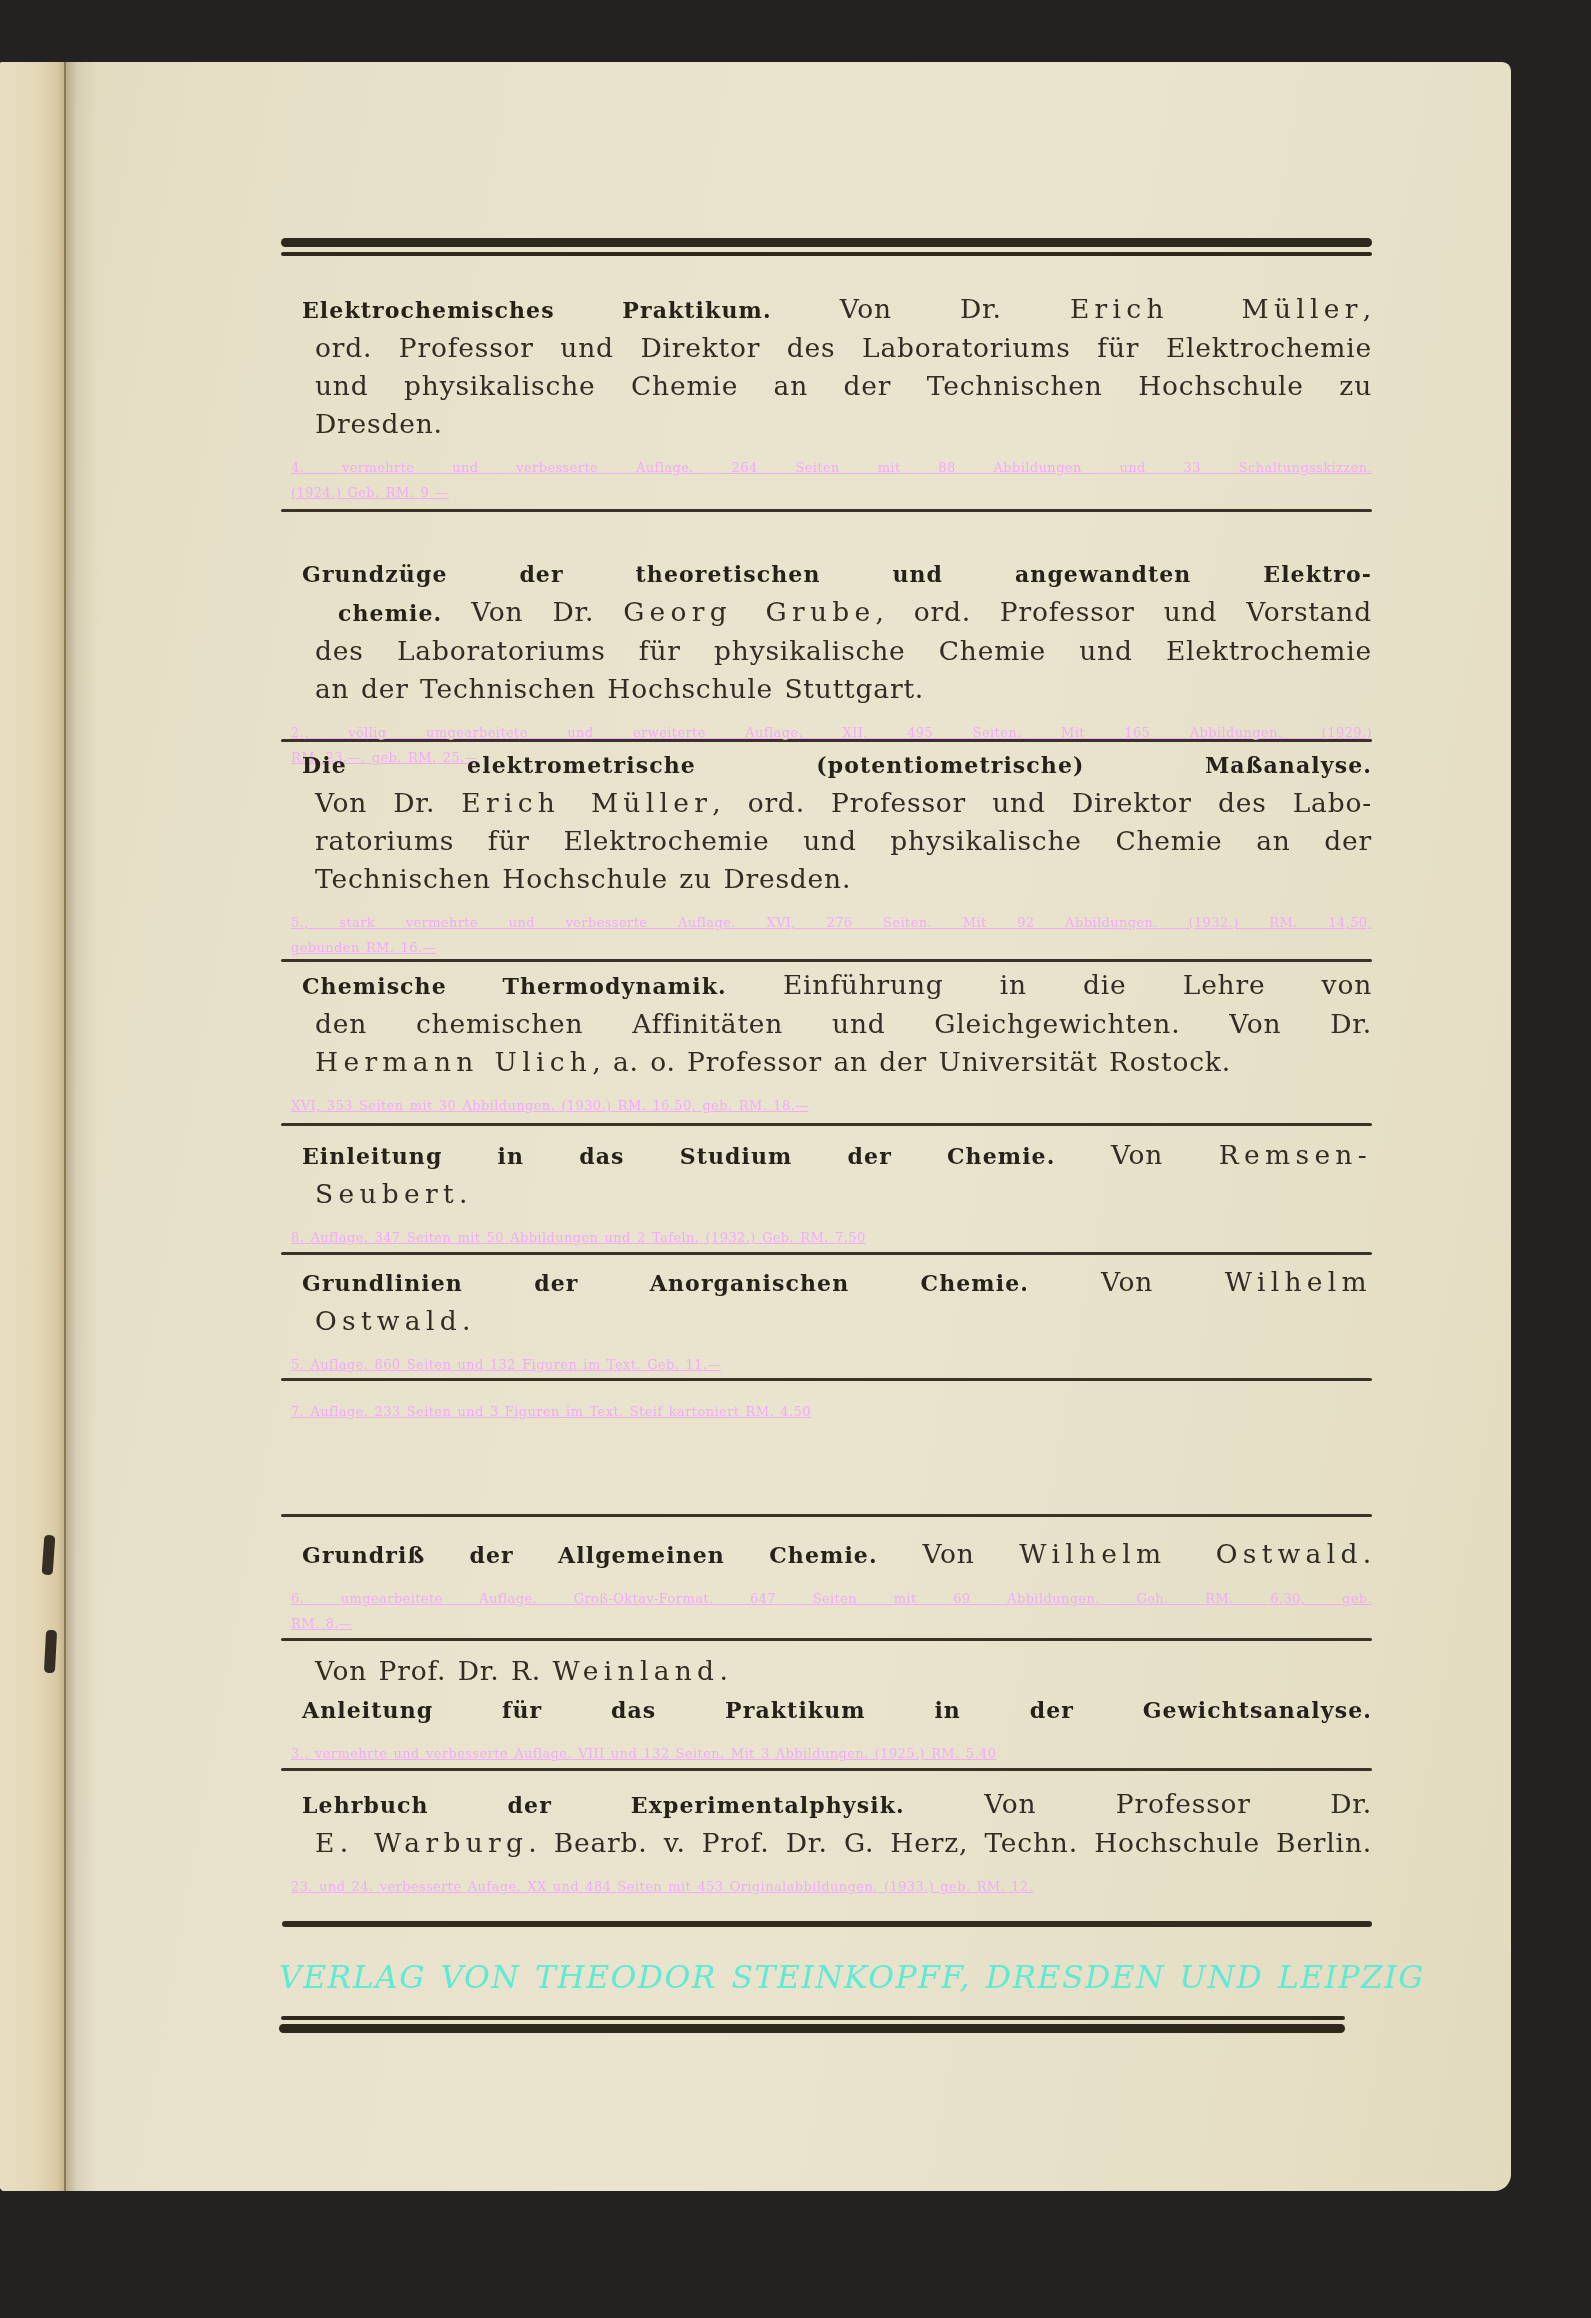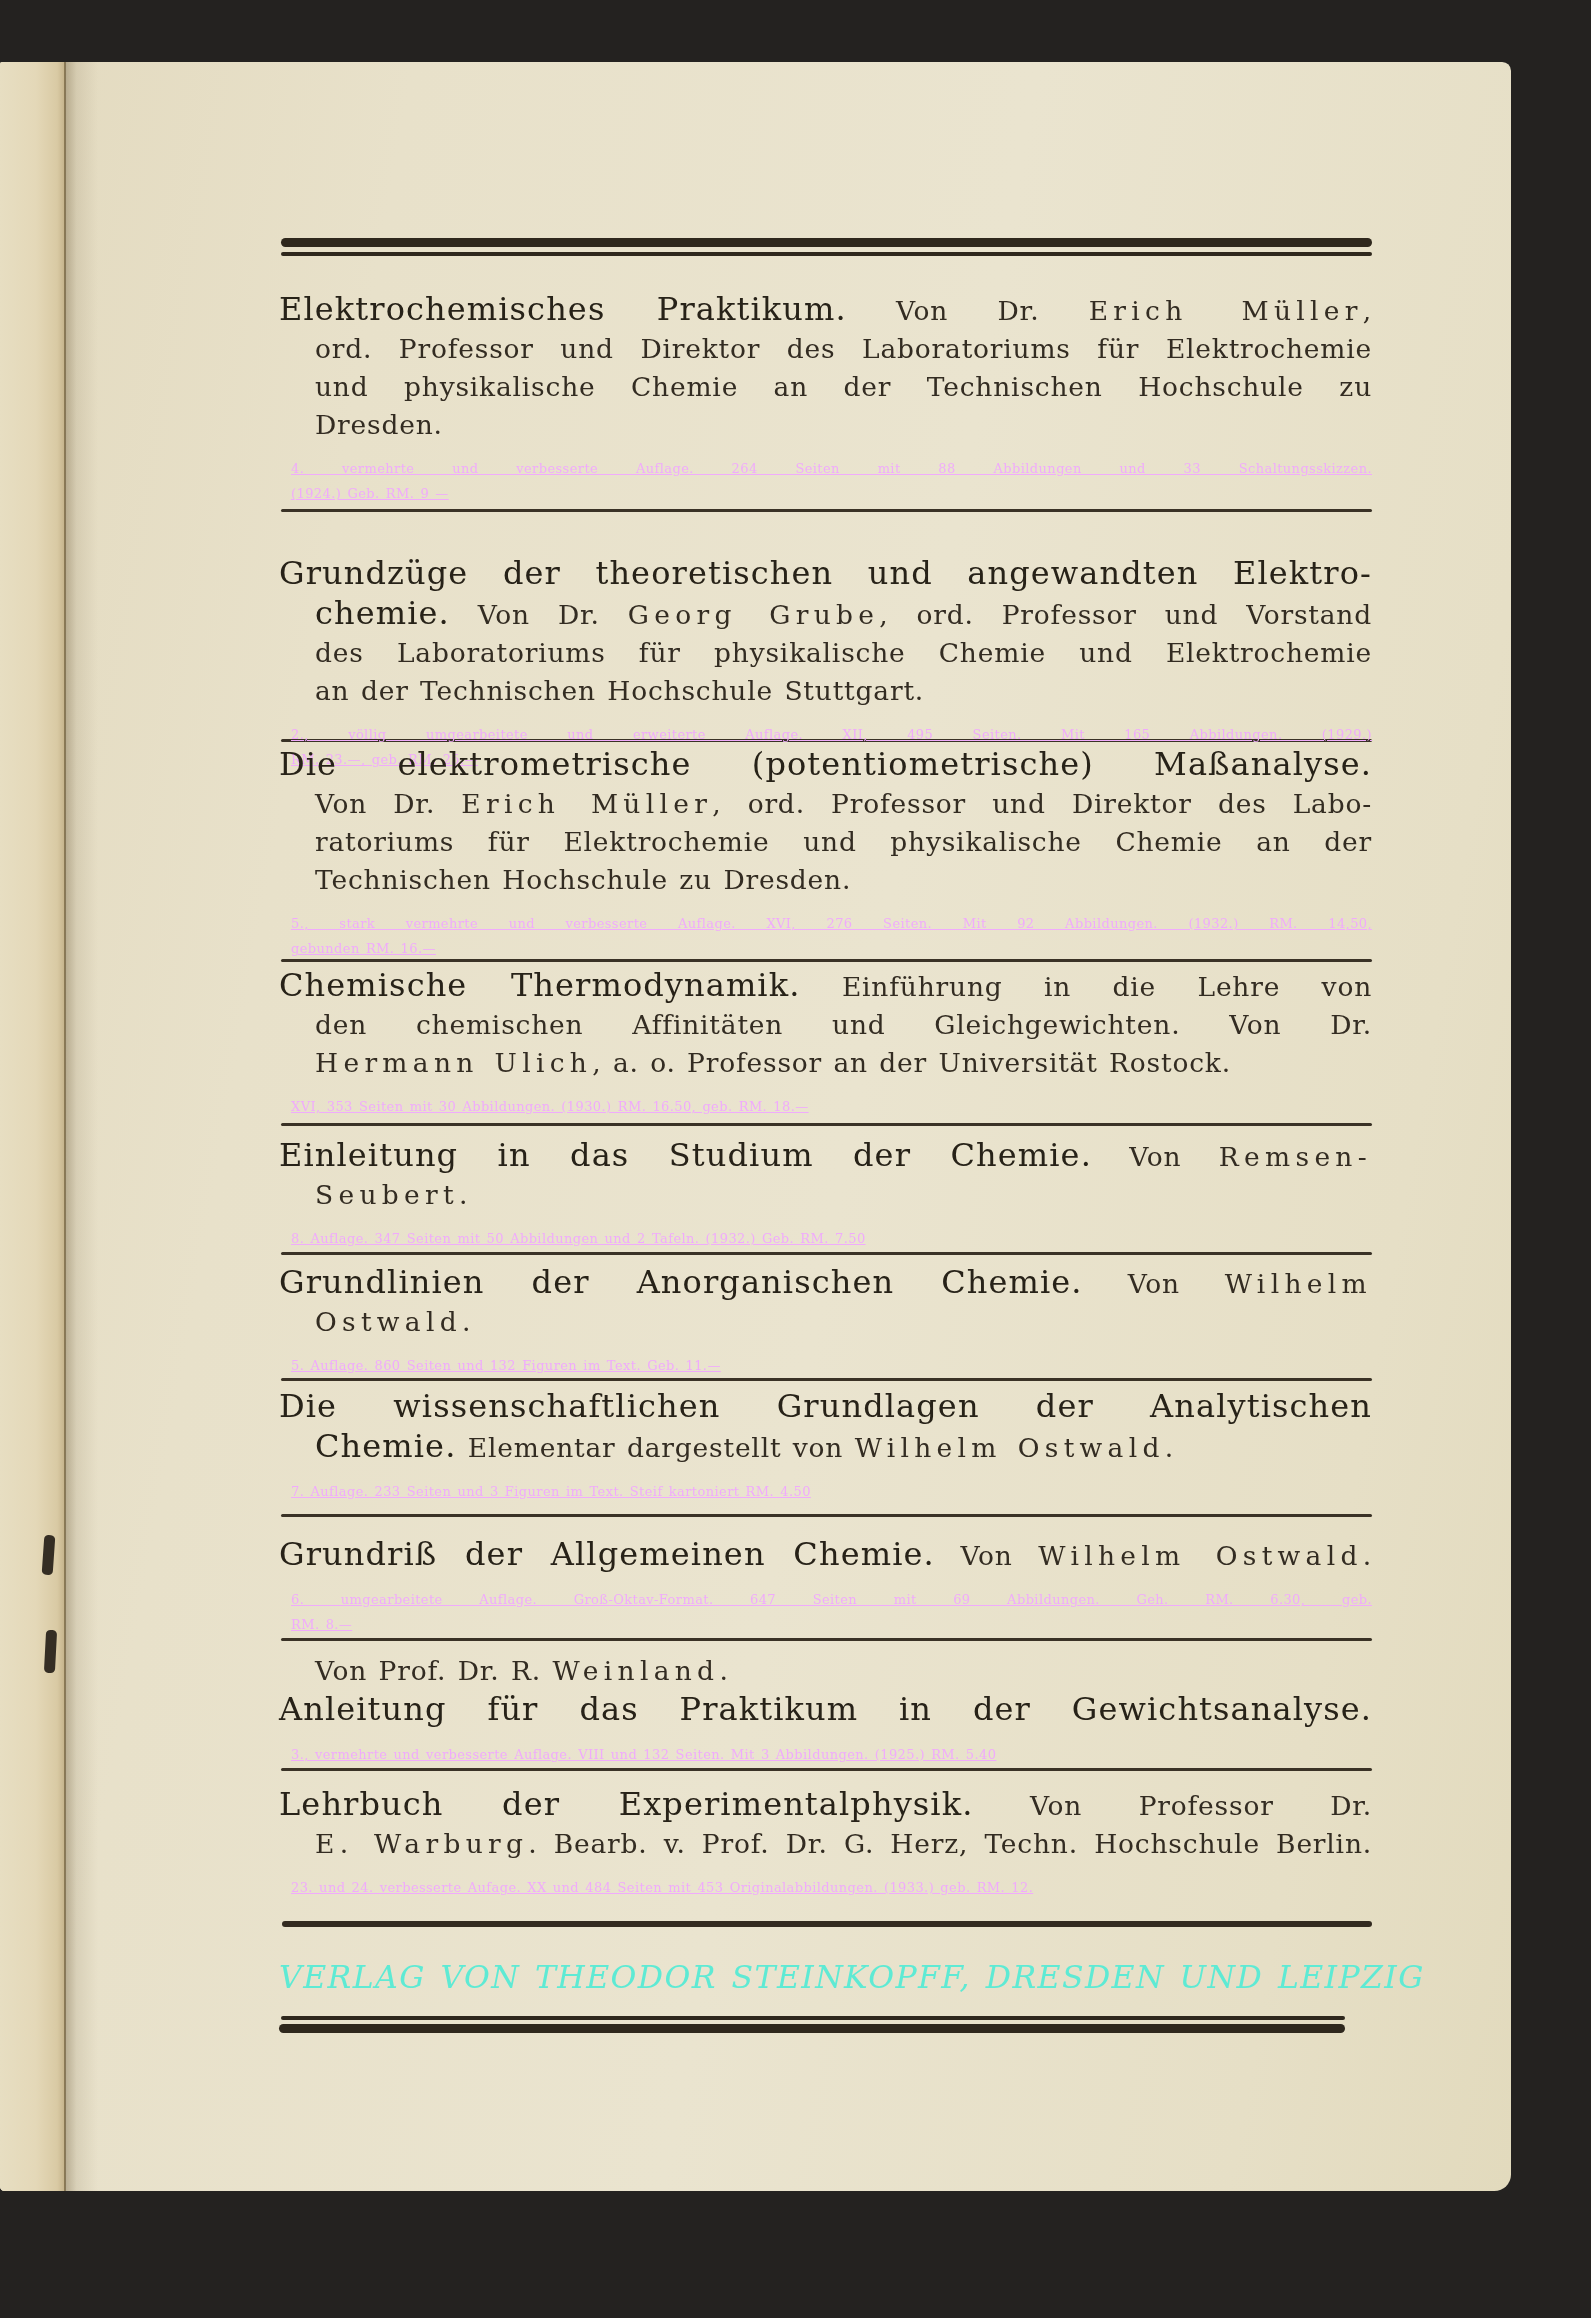--- a/index.html
+++ b/index.html
@@ -40,21 +40,21 @@
   .sep{left:281px;width:1091px;height:2.8px;background:#3a3226;border-radius:1.7px;}
   .heavy-rule{left:282px;top:1921px;width:1090px;height:6px;border-radius:3.3px;background:#332b20;}
   .bot-rule-thin {left:281px;top:2016px;width:1064px;height:3.9px;border-radius:2.2px;}
   .bot-rule-thick{left:279px;top:2024px;width:1066px;height:8.8px;border-radius:4.4px;}
   
   .entry{position:absolute;left:279px;width:1093px;color:#332c22;}
   .para{display:block;font-size:26.5px;line-height:38px;letter-spacing:0.8px;word-spacing:2.2px;}
   .para .line{display:block;}
   .para .line.cont{padding-left:36px;}
   .just{text-align:justify;text-align-last:justify;-moz-text-align-last:justify;}
-  .bold{font-weight:normal;font-size:32px;letter-spacing:1.1px;color:#272218;}
+  .bold{font-weight:bold;font-size:22px;letter-spacing:1.1px;color:#272218;margin-left:23px;}
   .sperr{letter-spacing:0.20em;text-align:right;}
   .details{display:block;margin-top:12px;font-size:13px;line-height:25.4px;
            letter-spacing:0.4px;word-spacing:1.7px;color:#f0abfc;text-decoration:underline;}
   .details .dline{display:block;padding-left:12px;}
   
   .imprint{
     position:absolute;left:279px;top:1959px;width:1093px;
     font-style:italic;font-size:31.5px;letter-spacing:1.4px;word-spacing:3.3px;
     color:#5eead4;text-align:center;white-space:nowrap;
   }
@@ -145,24 +145,20 @@
 <div class="entry" style="top:1263px">
     <span class="para">
       <span class="line just"><span class="bold">Grundlinien der Anorganischen Chemie.</span><span>  Von </span><span class="sperr">Wilhelm</span></span>
       <span class="line cont"><span class="sperr">Ostwald.</span></span>
     </span>
     <span class="details">
       <span class="dline">5. Auflage.  860 Seiten und 132 Figuren im Text.  Geb. 11.—</span>
     </span>
   </div>
 <div class="entry" style="top:1387px">
-    <span class="para">
-      <span class="line just"><span class="bold">Die wissenschaftlichen Grundlagen der Analytischen</span></span>
-      <span class="line cont"><span class="bold">Chemie.</span><span>  Elementar dargestellt von </span><span class="sperr">Wilhelm Ostwald</span><span>.</span></span>
-    </span>
     <span class="details">
       <span class="dline">7. Auflage.  233 Seiten und 3 Figuren im Text.  Steif kartoniert RM. 4.50</span>
     </span>
   </div>
 <div class="entry" style="top:1535px">
     <span class="para">
       <span class="line just"><span class="bold">Grundriß der Allgemeinen Chemie.</span><span> Von </span><span class="sperr">Wilhelm Ostwald</span><span>.</span></span>
     </span>
     <span class="details">
       <span class="dline just">6. umgearbeitete Auflage. Groß-Oktav-Format.  647 Seiten mit 69 Abbildungen.  Geh. RM. 6.30, geb.</span>

